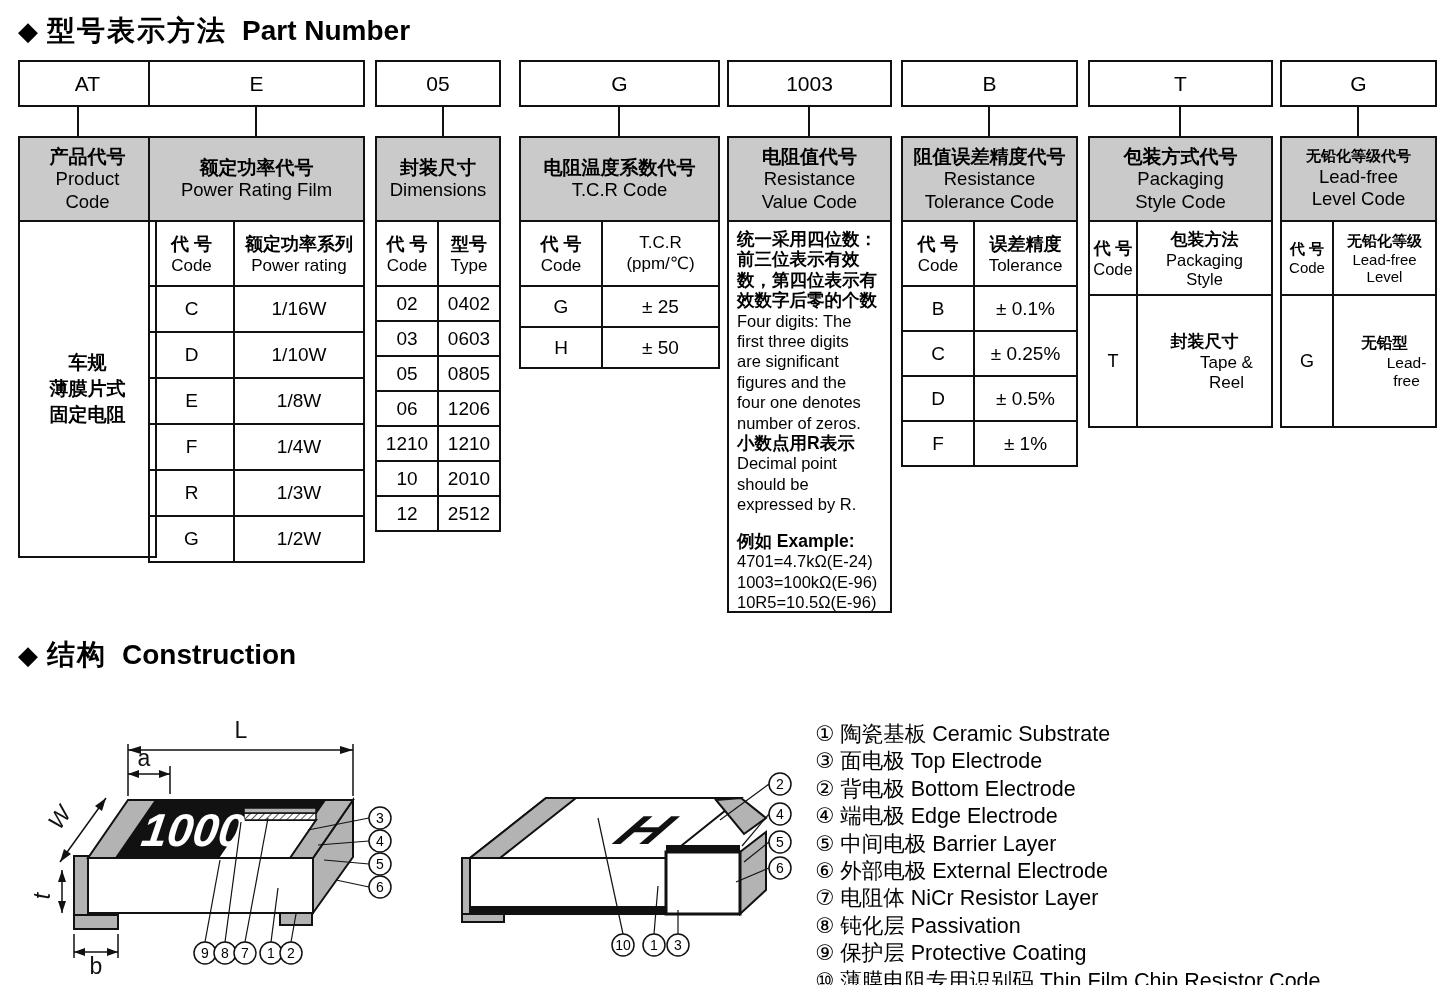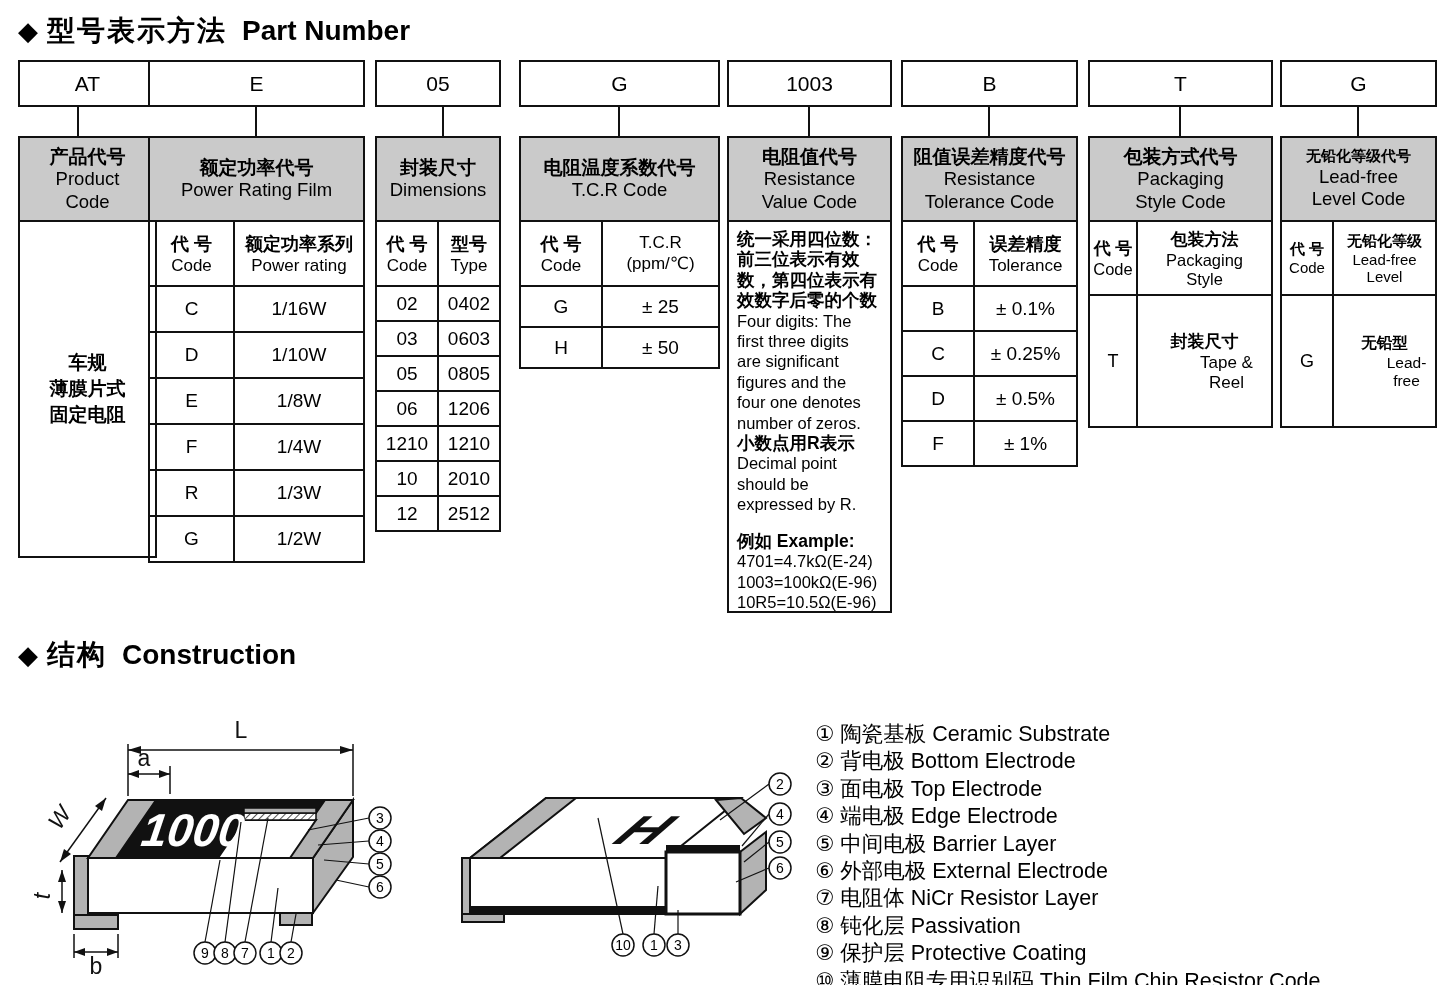--- a/index.html
+++ b/index.html
@@ -559,22 +559,22 @@
       <text class="callout-num" x="236" y="212" text-anchor="middle">1</text>
     </g>
     <g>
       <circle cx="260" cy="207" r="11" fill="#fff" stroke="#111" stroke-width="1.5"></circle>
       <text class="callout-num" x="260" y="212" text-anchor="middle">3</text>
     </g>
   </svg>
 
   <div class="legend">
       <div class="li">① 陶瓷基板 Ceramic Substrate</div>
+      <div class="li">③ 面电极  Top Electrode</div>
       <div class="li">② 背电极 Bottom Electrode</div>
-      <div class="li">③ 面电极  Top Electrode</div>
       <div class="li">④ 端电极 Edge Electrode</div>
       <div class="li">⑤ 中间电极  Barrier Layer</div>
       <div class="li">⑥ 外部电极 External Electrode</div>
       <div class="li">⑦ 电阻体 NiCr Resistor Layer</div>
       <div class="li">⑧ 钝化层 Passivation</div>
       <div class="li">⑨ 保护层 Protective Coating</div>
       <div class="li">⑩ 薄膜电阻专用识别码  Thin Film Chip Resistor Code</div>
     </div>
 
 </div>

